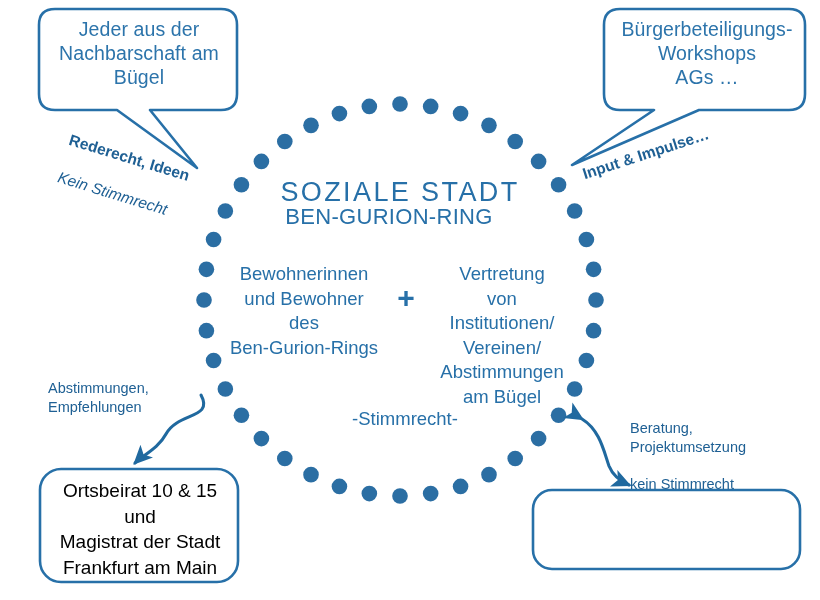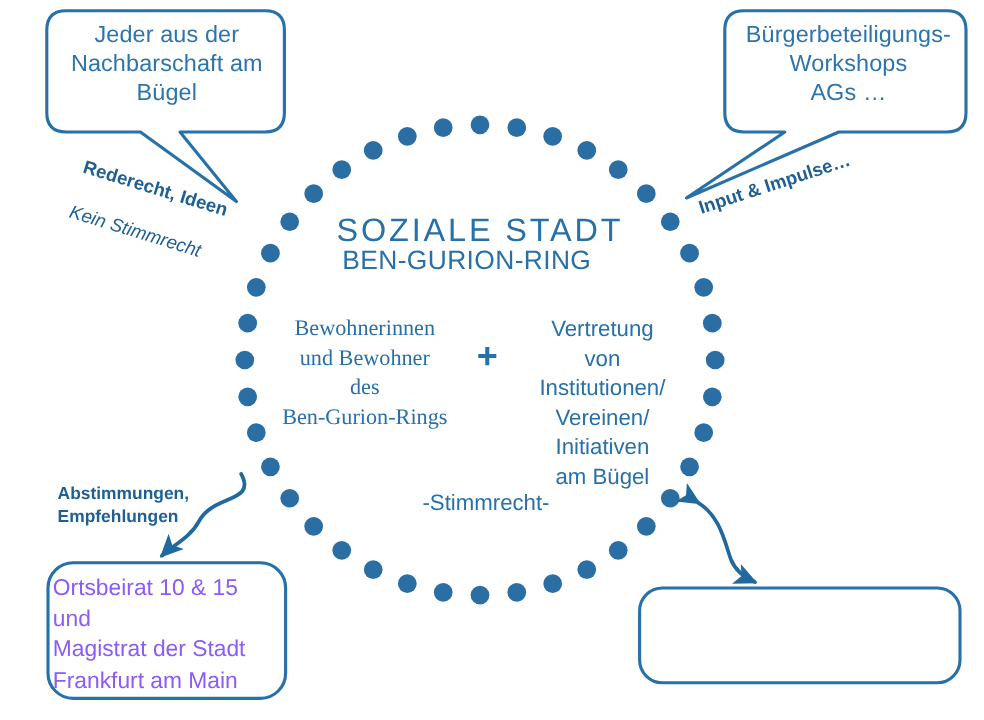--- a/index.html
+++ b/index.html
@@ -86,21 +86,21 @@
     color: #2770a8;
     letter-spacing: 0.3px;
   }
 
   
   .col {
     font-size: 18.5px;
     color: #2770a8;
     line-height: 1.33;
   }
-  #col-left  { left: 216px; top: 262px; width: 176px; font-family: Liberation Serif, serif; }
+  #col-left  { left: 216px; top: 262px; width: 176px; }
   #col-right { left: 422px; top: 262px; width: 160px; }
   #plus {
     left: 392px; top: 280px; width: 28px;
     font-size: 30px;
     font-weight: bold;
     color: #2770a8;
   }
   #stimmrecht {
     left: 320px; top: 408px; width: 170px;
     font-size: 18.5px;
@@ -109,31 +109,32 @@
 
   
   .cap-side {
     position: absolute;
     color: #1f6094;
     font-size: 14.5px;
     line-height: 1.3;
     text-align: left;
     white-space: pre-line;
   }
-  .cap-side .b { font-weight: bold; display: block; margin-top: 24px; }
+  .cap-side .b { font-weight: normal; display: block; }
   .cap-side .n { font-weight: normal; display: block; }
   #cap-abstimmungen { left: 48px;  top: 360px; width: 180px; }
   #cap-beratung     { left: 630px; top: 400px; width: 180px; }
 
   
   .boxtext {
     position: absolute;
-    color: #8b5cf6;
+    color: #000000;
     font-size: 19px;
     line-height: 1.35;
+    text-align: center;
     white-space: pre-line;
   }
   #box-left-text  { left: 44px;  top: 478px; width: 192px; }
   #box-right-text { left: 540px; top: 500px; width: 254px; }
 </style>
 </head>
 <body>
 
 <div id="canvas">
 
@@ -228,29 +229,34 @@
 
   <div class="txt col" id="col-left">Bewohnerinnen
 und Bewohner
 des
 Ben-Gurion-Rings</div>
   <div class="txt" id="plus">+</div>
   <div class="txt col" id="col-right">Vertretung
 von
 Institutionen/
 Vereinen/
-Initiativen
+Abstimmungen
 am Bügel</div>
   <div class="txt" id="stimmrecht">-Stimmrecht-</div>
 
   <div class="cap-side" id="cap-abstimmungen">
     <span class="b">Abstimmungen,
 Empfehlungen</span>
   </div>
 
+  <div class="cap-side" id="cap-beratung">
+    <span class="b">Beratung,
+Projektumsetzung</span>
+    <span class="n">kein Stimmrecht</span>
+  </div>
 
   <div class="boxtext" id="box-left-text">Ortsbeirat 10 &amp; 15
 und
 Magistrat der Stadt
 Frankfurt am Main</div>
 
 
 </div>
 
 </body></html>

